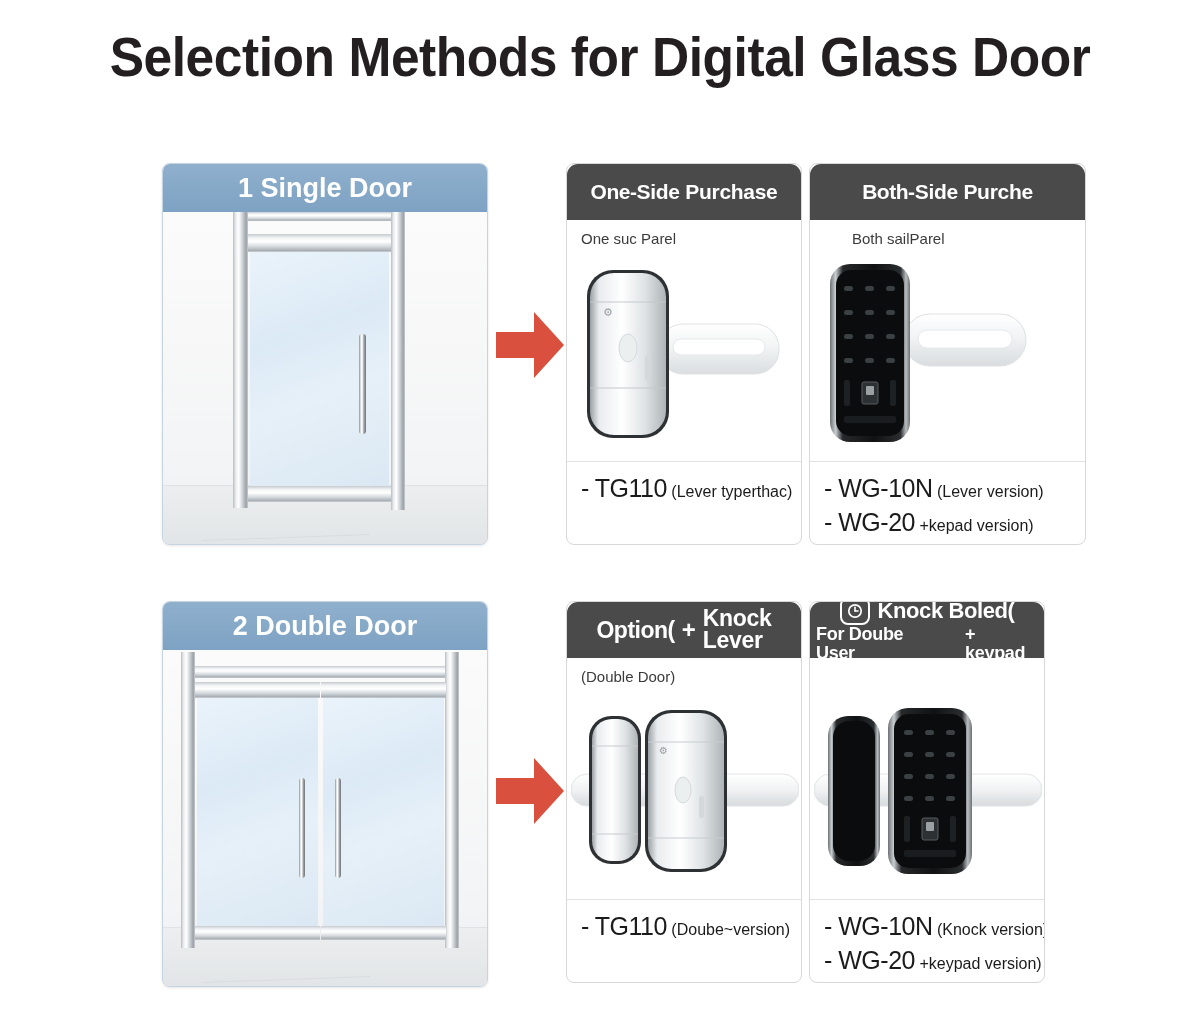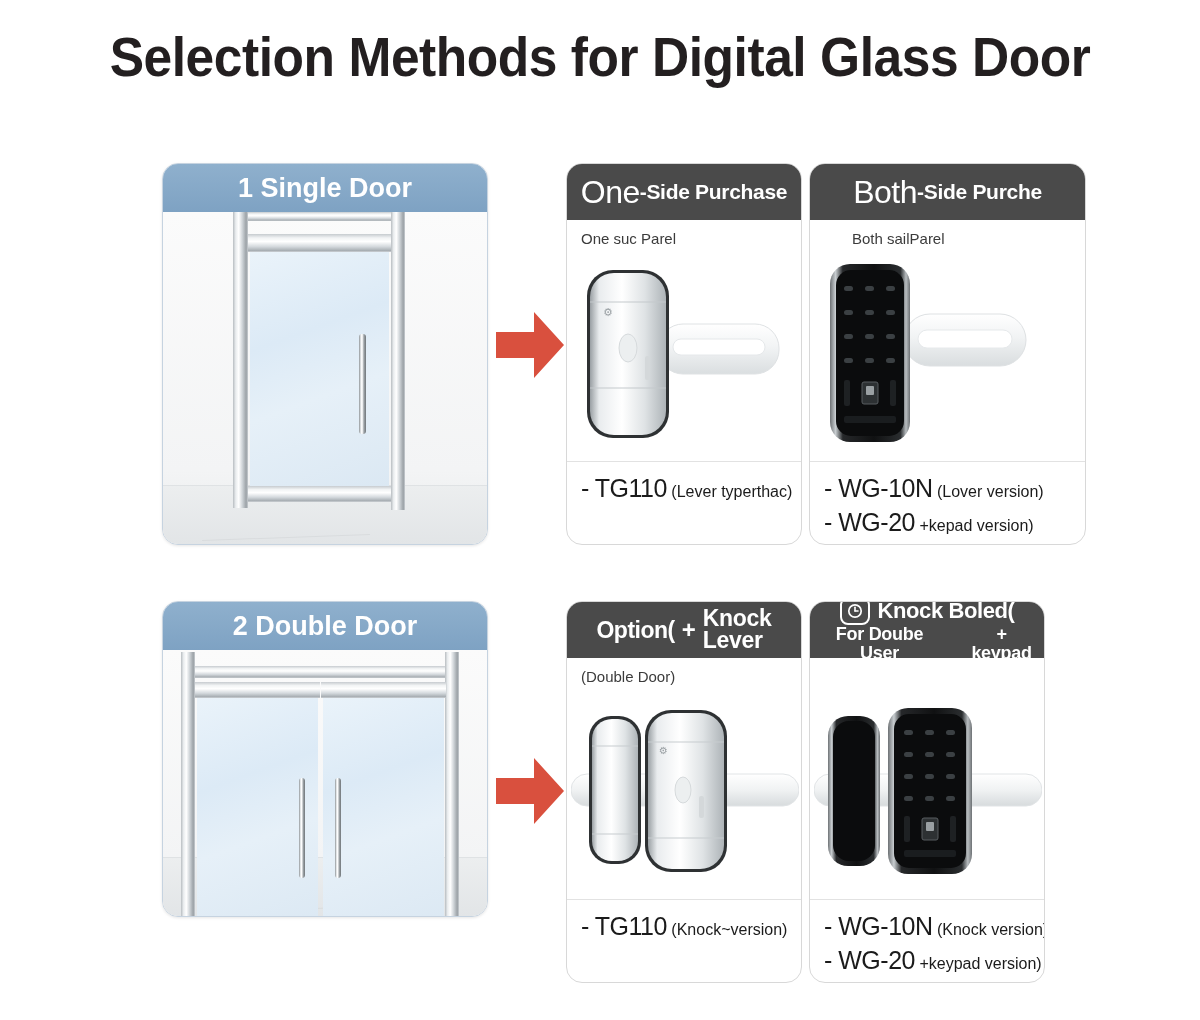--- a/index.html
+++ b/index.html
@@ -22,21 +22,21 @@
     letter-spacing:-0.5px;
     transform:scaleX(0.92);
     white-space:nowrap;
   }
 
   
   .card{
     position:absolute;
     background:#ffffff;
     border:1px solid #d8d8d8;
-    border-radius:16px;
+    border-radius:8px;
     box-sizing:border-box;
     overflow:hidden;
   }
 
   
   .door-card{
     border:1px solid #c6d3e0;
     box-shadow:0 1px 3px rgba(0,0,0,.10);
   }
   .door-header{
@@ -85,21 +85,21 @@
     background:#4a4a4a;
     color:#ffffff;
     height:56px;
     border-radius:11px 11px 0 0;
     display:flex;
     align-items:center;
     justify-content:center;
     box-sizing:border-box;
     padding:0 8px;
   }
-  .hdr-one{ font-size:32px; font-weight:normal; letter-spacing:-0.5px;}
+  .hdr-one{ font-size:21px; font-weight:bold; letter-spacing:-0.5px;}
   .hdr-two{ font-size:21px; font-weight:bold; letter-spacing:-0.3px;}
   .sub-label{
     position:absolute;
     left:14px;
     font-size:15px;
     color:#3b3b3b;
   }
   .prod-divider{
     position:absolute;left:0;right:0;height:1px;background:#e2e2e2;
   }
@@ -120,21 +120,21 @@
   .hdr-stack .plus{font-size:24px;font-weight:bold;}
   .hdr-stack .two-line{
     display:flex;flex-direction:column;line-height:0.94;
     font-size:23px;font-weight:bold;letter-spacing:-0.3px;
   }
   .hdr-grid{
     display:flex;flex-direction:column;justify-content:center;
     width:100%;line-height:1.03;
   }
   .hdr-grid .row1{display:flex;align-items:center;justify-content:center;gap:8px;}
-  .hdr-grid .row2{display:flex;align-items:baseline;justify-content:center;gap:22px;text-align:center;}
+  .hdr-grid .row2{display:flex;align-items:baseline;justify-content:center;gap:22px;}
   .hdr-grid .big{font-size:22px;font-weight:bold;letter-spacing:-0.4px;}
   .hdr-grid .small{font-size:18px;font-weight:bold;letter-spacing:-0.3px;}
 
   .knock-icon{
     width:26px;height:24px;border:2.5px solid #ffffff;border-radius:8px;
     display:inline-flex;align-items:center;justify-content:center;
     flex:none;
   }
 
   
@@ -271,29 +271,29 @@
       <rect x="40" y="126" width="16" height="22" rx="2" fill="#2d3133" stroke="#585d60"></rect>
       <rect x="44" y="130" width="8" height="9" rx="1" fill="#9aa0a3"></rect>
 
       <rect x="22" y="160" width="52" height="7" rx="2" fill="#1a1d1f"></rect>
     </svg>
   </div>
 
   <div class="prod-divider" style="top:297px;"></div>
   <div class="caption" style="top:310px;">
     <span class="cap-model">- WG-10N</span>
-    <span class="cap-note">(Lover version)</span>
+    <span class="cap-note">(Lever version)</span>
   </div>
   <div class="caption" style="top:344px;">
     <span class="cap-model">- WG-20</span>
     <span class="cap-note">+kepad version)</span>
   </div>
 </div>
 
-<div class="card door-card" style="left:162px;top:601px;width:326px;height:316px;">
+<div class="card door-card" style="left:162px;top:601px;width:326px;height:386px;">
   <div class="door-header">2 Double Door</div>
   <div class="door-body">
     <div class="floor"></div>
 
     <div class="metal-v" style="position:absolute;left:18px;top:2px;width:14px;height:296px;"></div>
     <div class="metal-v" style="position:absolute;left:282px;top:2px;width:14px;height:296px;"></div>
 
     <div class="metal-h" style="position:absolute;left:32px;top:16px;width:250px;height:12px;"></div>
 
     <div style="position:absolute;left:32px;top:32px;width:125px;height:258px;">
@@ -358,21 +358,21 @@
       <line x1="77" y1="144" x2="153" y2="144" stroke="#c7cccf"></line>
       <ellipse cx="112" cy="96" rx="8" ry="13" fill="#eceff0" stroke="#d6dadc"></ellipse>
       <rect x="128" y="102" width="5" height="22" rx="2" fill="#d4d8da"></rect>
       <text x="88" y="60" font-family="DejaVu Sans, sans-serif" font-size="10" fill="#9aa0a4">⚙</text>
     </svg>
   </div>
 
   <div class="prod-divider" style="top:297px;"></div>
   <div class="caption" style="top:310px;">
     <span class="cap-model">- TG110</span>
-    <span class="cap-note">(Knock~version)</span>
+    <span class="cap-note">(Doube~version)</span>
   </div>
 </div>
 
 <div class="card" style="left:809px;top:601px;width:236px;height:382px;">
   <div class="prod-header" style="padding:0 6px;">
     <div class="hdr-grid">
       <div class="row1">
         <span class="knock-icon">
           <svg width="16" height="16" viewBox="0 0 16 16">
             <circle cx="8" cy="8" r="6.2" fill="none" stroke="#ffffff" stroke-width="1.7"></circle>

